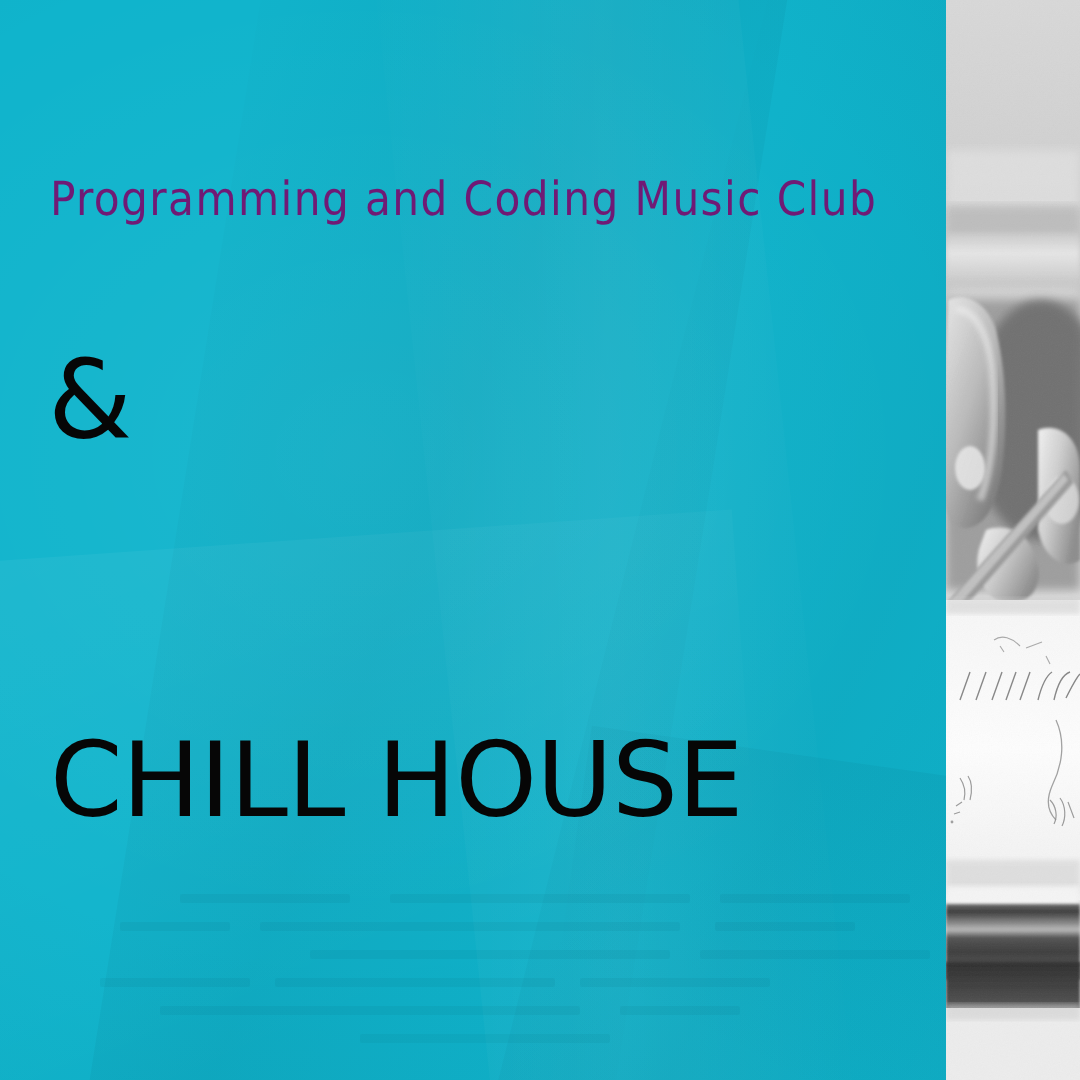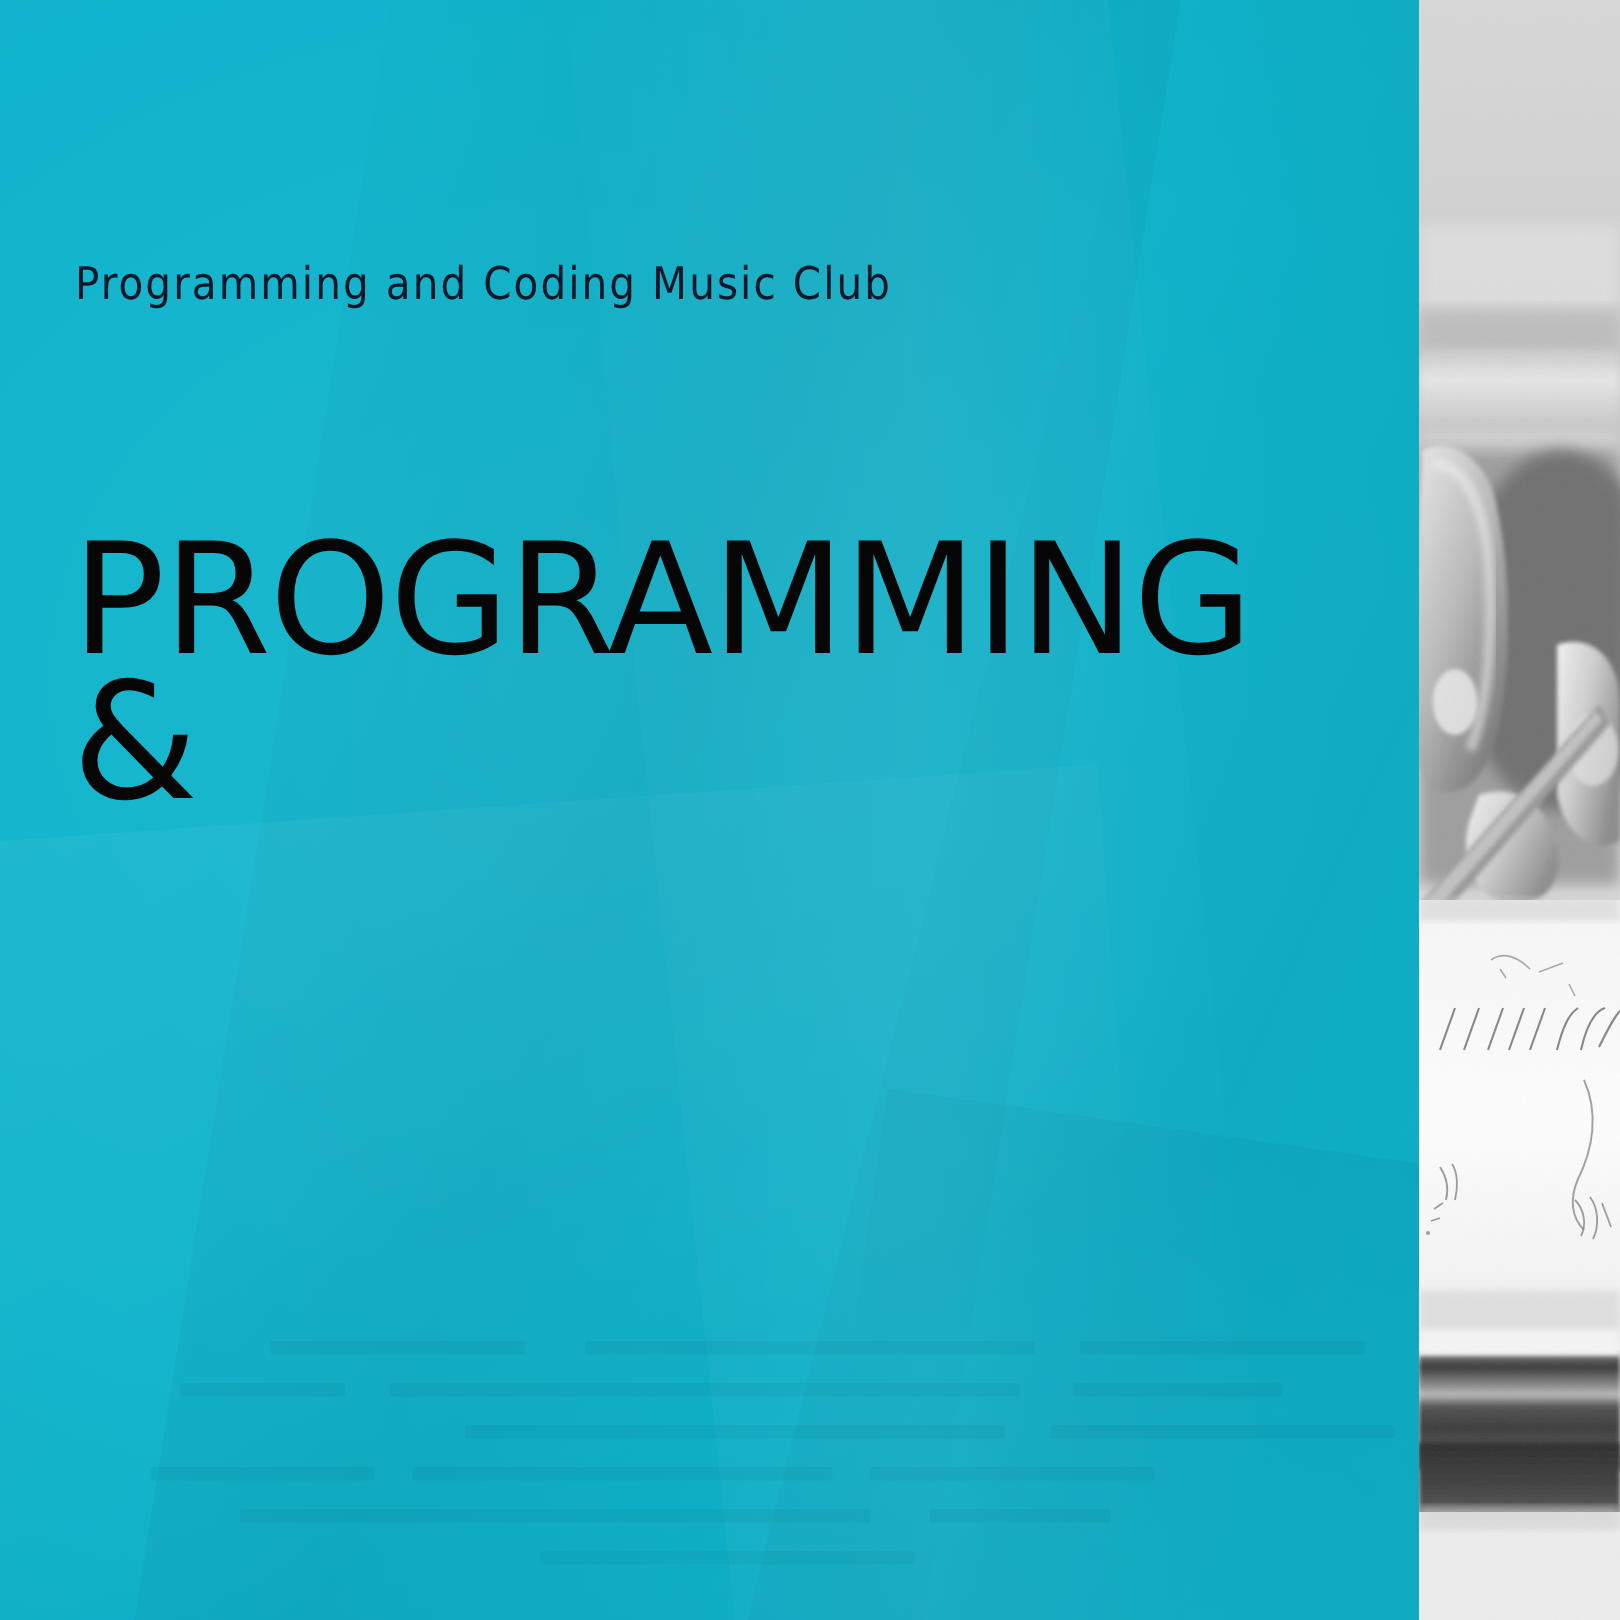--- a/index.html
+++ b/index.html
@@ -84,23 +84,23 @@
   
   .content {
     position:absolute;
     left:0; top:0;
     width:946px; height:1080px;
   }
 
   .subtitle {
     position:absolute;
     left:50px; top:172px;
-    color:#0f172a;
+    color:#701a75;
     font-family:"DejaVu Sans Condensed","Liberation Sans", sans-serif;
-    font-size:30px;
+    font-size:47px;
     font-weight:300;
     letter-spacing:1.4px;
     white-space:nowrap;
     text-rendering:geometricPrecision;
   }
 
   .headline {
     position:absolute;
     left:48px; top:352px;
     width:880px;
@@ -172,24 +172,24 @@
       <i style="left:300px;  top:154px; width:250px;"></i>
     </div>
 
     <div class="vignette"></div>
 
     <div class="content">
 
       <div class="subtitle">Programming and Coding Music Club</div>
 
       <div class="headline">
-        <span class="hl hl-1">PROGRAMMING</span>
         <span class="hl hl-2">&amp;</span>
       </div>
 
+      <div class="genre">CHILL HOUSE</div>
 
     </div>
   </div>
 
   <div class="photo-strip">
     <svg viewBox="0 0 134 1080" preserveAspectRatio="none">
       <defs>
         <linearGradient id="wallTop" x1="0" y1="0" x2="0" y2="1">
           <stop offset="0" stop-color="#d6d6d6"></stop>
           <stop offset="0.55" stop-color="#cdcdcd"></stop>

